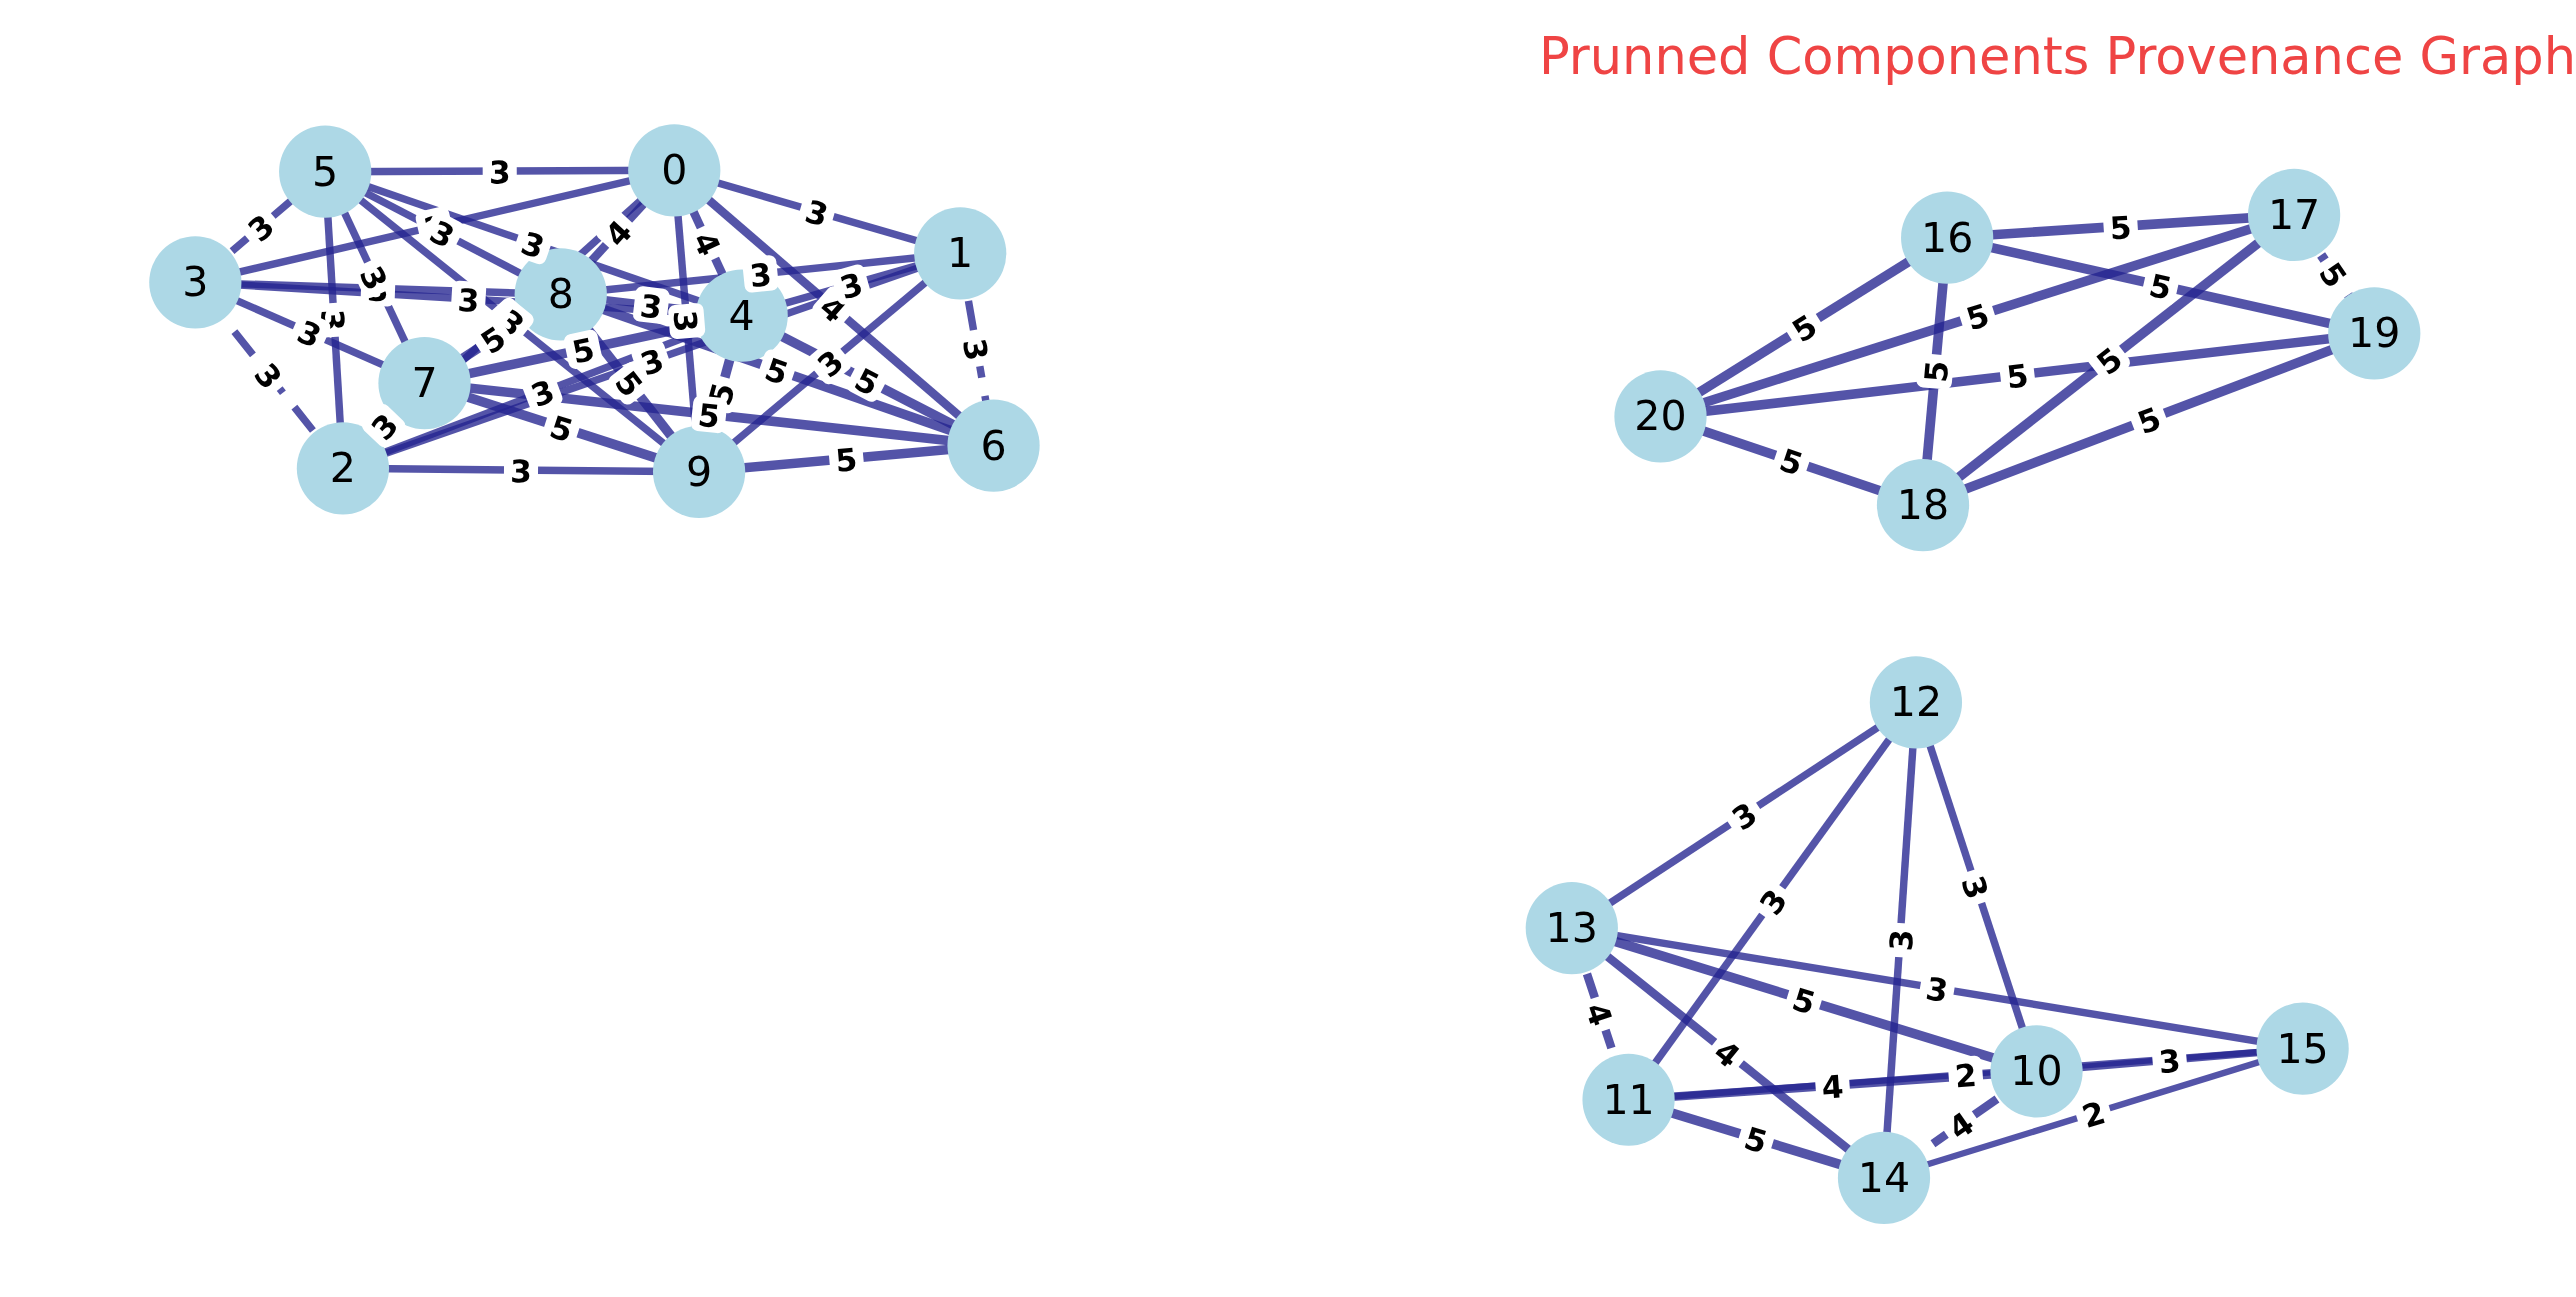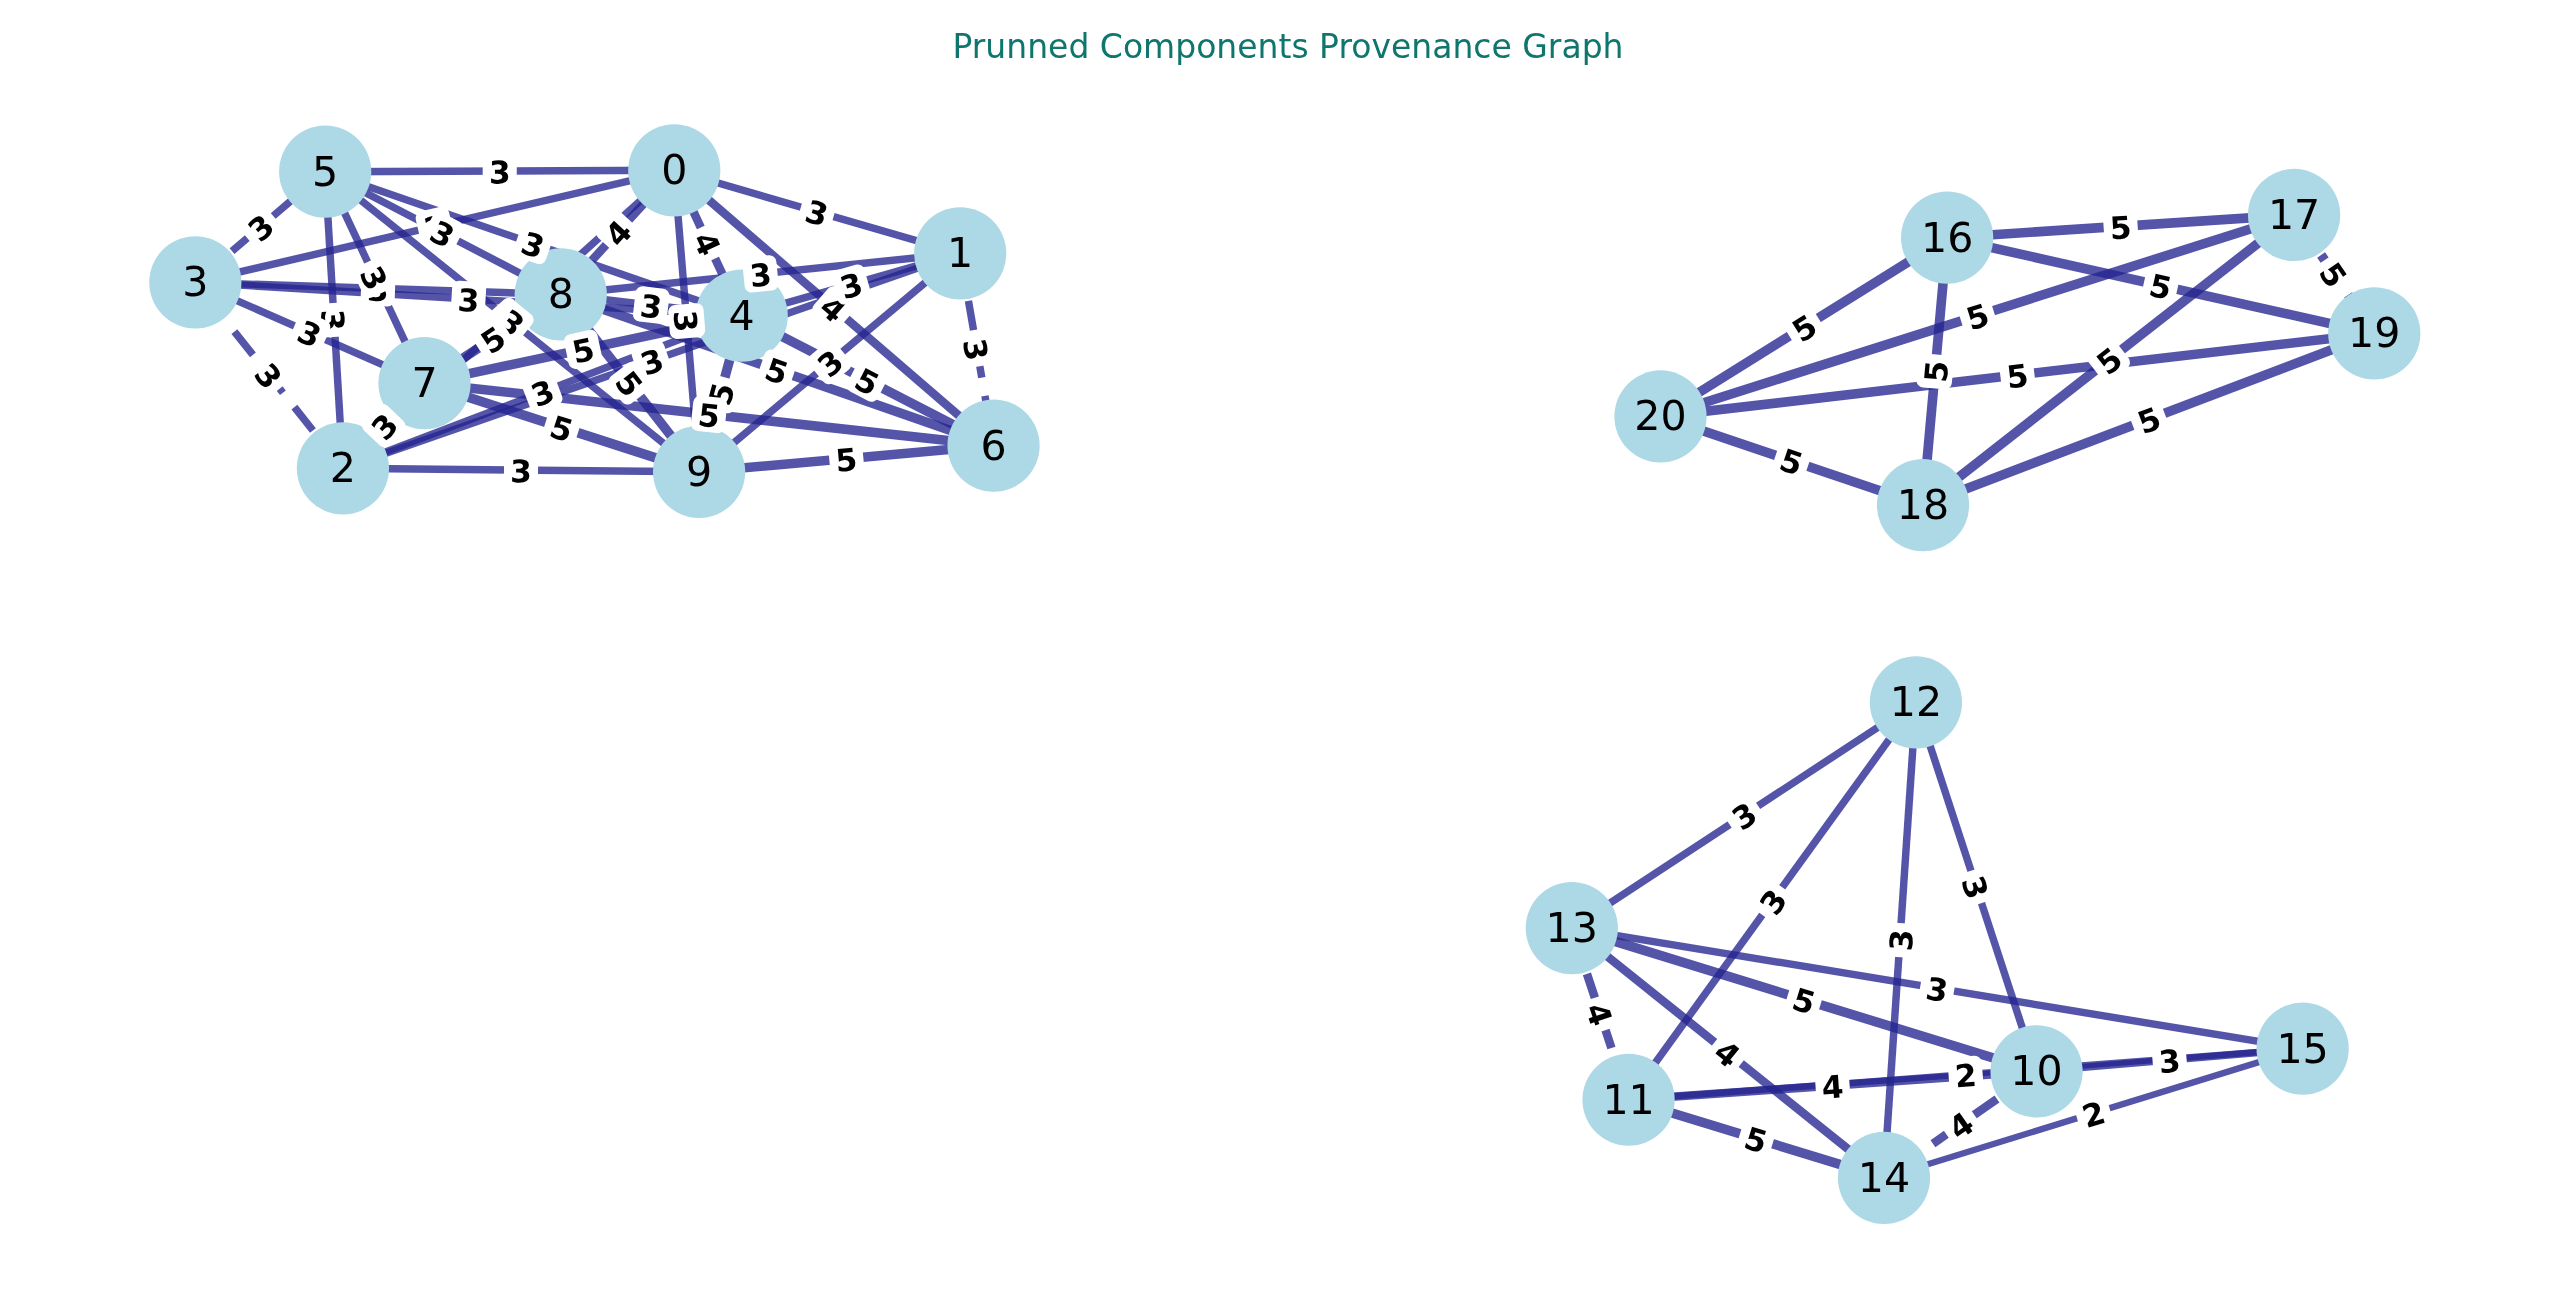--- a/index.html
+++ b/index.html
@@ -13,23 +13,23 @@
     width: 2576px;
     height: 1297px;
     background: #ffffff;
     overflow: hidden;
   }
   .figure-title {
     position: absolute;
     top: 27px;
     left: 0;
     width: 100%;
-    text-align: center;
-    font-size: 33px;
-    color: #0f766e;
+    text-align: right;
+    font-size: 51px;
+    color: #ef4444;
     letter-spacing: 0px;
     pointer-events: none;
   }
   svg.graph-canvas {
     position: absolute;
     left: 0;
     top: 0;
     width: 2576px;
     height: 1297px;
   }

